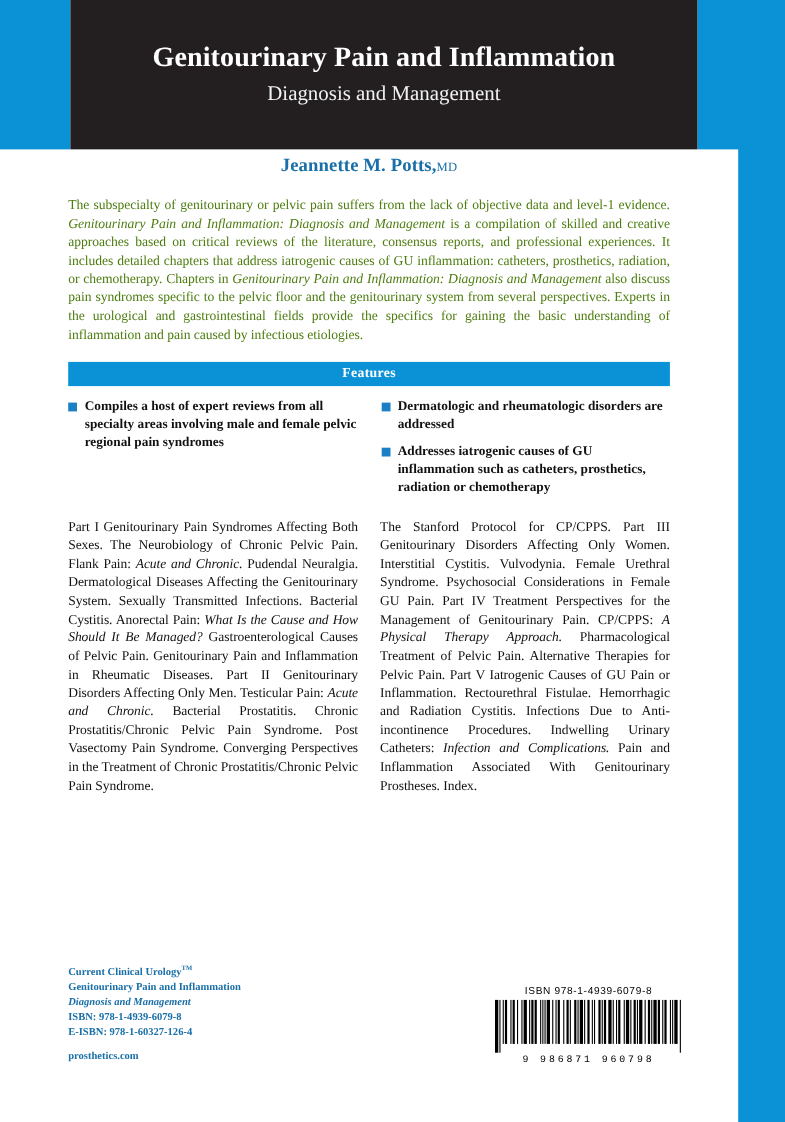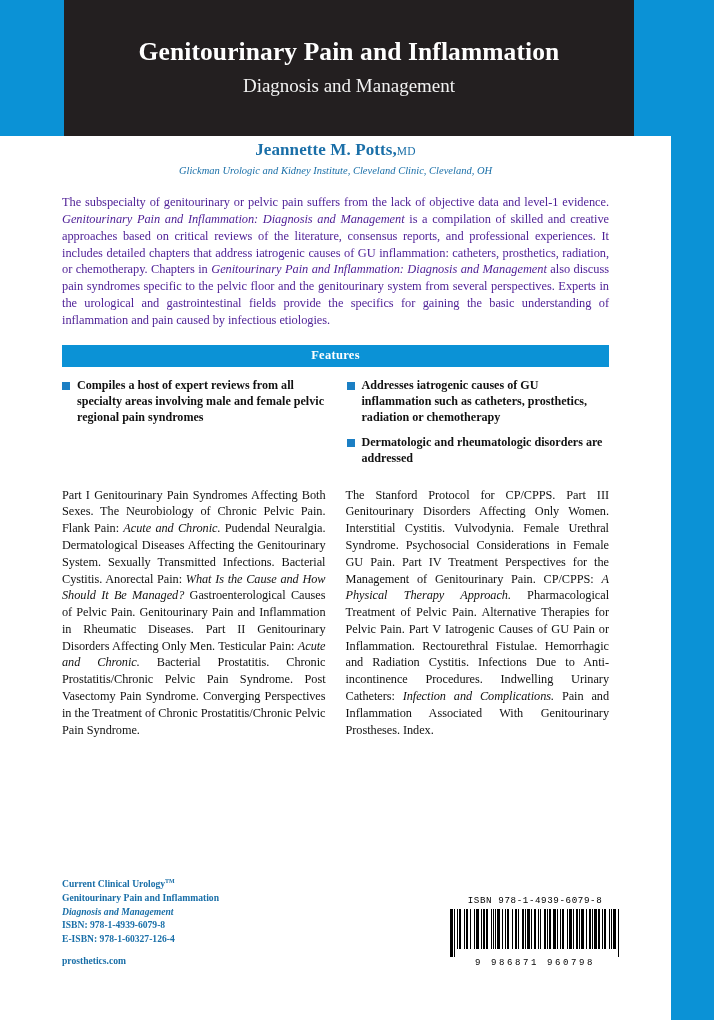--- a/index.html
+++ b/index.html
@@ -93,21 +93,21 @@
     font-size: 10.5px;
     margin-top: 5px;
   }
 
   
   .description {
     margin-top: 18px;
     font-size: 12.4px;
     line-height: 1.36;
     text-align: justify;
-    color: #4c1d95;
+    color: #4d7c0f;
     letter-spacing: -0.05px;
   }
   .description i { font-style: italic; }
 
   
   .section-bar {
     margin-top: 16px;
     background: #0b92d6;
     color: #ffffff;
     font-weight: bold;
@@ -177,21 +177,21 @@
   .imprint .ital { font-style: italic; }
   .imprint .tm { font-size: 6px; vertical-align: super; }
   .imprint .web { margin-top: 9px; }
 
   
   .barcode-wrap {
     width: 152px;
     text-align: center;
   }
   .isbn-text {
-    font-family: Liberation Mono, monospace;
+    font-family: Liberation Sans, sans-serif;
     font-size: 9.2px;
     letter-spacing: .6px;
     color: #000000;
     margin-bottom: 3px;
   }
   .barcode {
     position: relative;
     height: 48px;
     background: #ffffff;
     display: flex;
@@ -220,43 +220,42 @@
   <div class="header-block">
     <div class="book-title">Genitourinary Pain and Inflammation</div>
     <div class="book-subtitle">Diagnosis and Management</div>
   </div>
 
   <div class="content">
 
     <div class="editor-name">
       <span>Jeannette M. Potts,</span><span class="deg">MD</span>
     </div>
-    <div class="editor-affil">Glickman Urologic and Kidney Institute, Cleveland Clinic, Cleveland, OH</div>
 
     <div class="description">
       <span>The subspecialty of genitourinary or pelvic pain suffers from the lack of objective data and level-1 evidence. </span><i>Genitourinary Pain and Inflammation: Diagnosis and Management</i><span> is a compilation of skilled and creative approaches based on critical reviews of the literature, consensus reports, and professional experiences. It includes detailed chapters that address iatrogenic causes of GU inflammation: catheters, prosthetics, radiation, or chemotherapy. Chapters in </span><i>Genitourinary Pain and Inflammation: Diagnosis and Management</i><span> also discuss pain syndromes specific to the pelvic floor and the genitourinary system from several perspectives. Experts in the urological and gastrointestinal fields provide the specifics for gaining the basic understanding of inflammation and pain caused by infectious etiologies.</span>
     </div>
 
     <div class="section-bar">Features</div>
 
     <div class="features">
       <div class="features-col">
         <div class="feature-item">
           <span class="bullet"></span>
           <span class="feature-text">Compiles a host of expert reviews from all specialty areas involving male and female pelvic regional pain syndromes</span>
         </div>
       </div>
       <div class="features-col">
         <div class="feature-item">
           <span class="bullet"></span>
-          <span class="feature-text">Addresses iatrogenic causes of GU inflammation such as catheters, prosthetics, radiation or chemotherapy</span>
+          <span class="feature-text">Dermatologic and rheumatologic disorders are addressed</span>
         </div>
         <div class="feature-item">
           <span class="bullet"></span>
-          <span class="feature-text">Dermatologic and rheumatologic disorders are addressed</span>
+          <span class="feature-text">Addresses iatrogenic causes of GU inflammation such as catheters, prosthetics, radiation or chemotherapy</span>
         </div>
       </div>
     </div>
 
 
     <div class="contents">
       <div class="contents-col" id="contents-left"><b>Part I Genitourinary Pain Syndromes Affecting Both Sexes.</b><span> The Neurobiology of Chronic Pelvic Pain. Flank Pain: </span><i>Acute and Chronic.</i><span> Pudendal Neuralgia. Dermatological Diseases Affecting the Genitourinary System. Sexually Transmitted Infections. Bacterial Cystitis. Anorectal Pain: </span><i>What Is the Cause and How Should It Be Managed?</i><span> Gastroenterological Causes of Pelvic Pain. Genitourinary Pain and Inflammation in Rheumatic Diseases. </span><b>Part II Genitourinary Disorders Affecting Only Men.</b><span> Testicular Pain: </span><i>Acute and Chronic.</i><span> Bacterial Prostatitis. Chronic Prostatitis/Chronic Pelvic Pain Syndrome. Post Vasectomy Pain Syndrome. Converging Perspectives in the Treatment of Chronic Prostatitis/Chronic Pelvic Pain Syndrome.</span></div>
       <div class="contents-col" id="contents-right"><span>The Stanford Protocol for CP/CPPS. </span><b>Part III Genitourinary Disorders Affecting Only Women.</b><span> Interstitial Cystitis. Vulvodynia. Female Urethral Syndrome. Psychosocial Considerations in Female GU Pain. </span><b>Part IV Treatment Perspectives for the Management of Genitourinary Pain.</b><span> CP/CPPS: </span><i>A Physical Therapy Approach.</i><span> Pharmacological Treatment of Pelvic Pain. Alternative Therapies for Pelvic Pain. </span><b>Part V Iatrogenic Causes of GU Pain or Inflammation.</b><span> Rectourethral Fistulae. Hemorrhagic and Radiation Cystitis. Infections Due to Anti-incontinence Procedures. Indwelling Urinary Catheters: </span><i>Infection and Complications.</i><span> Pain and Inflammation Associated With Genitourinary Prostheses. Index.</span></div>
     </div>
 

